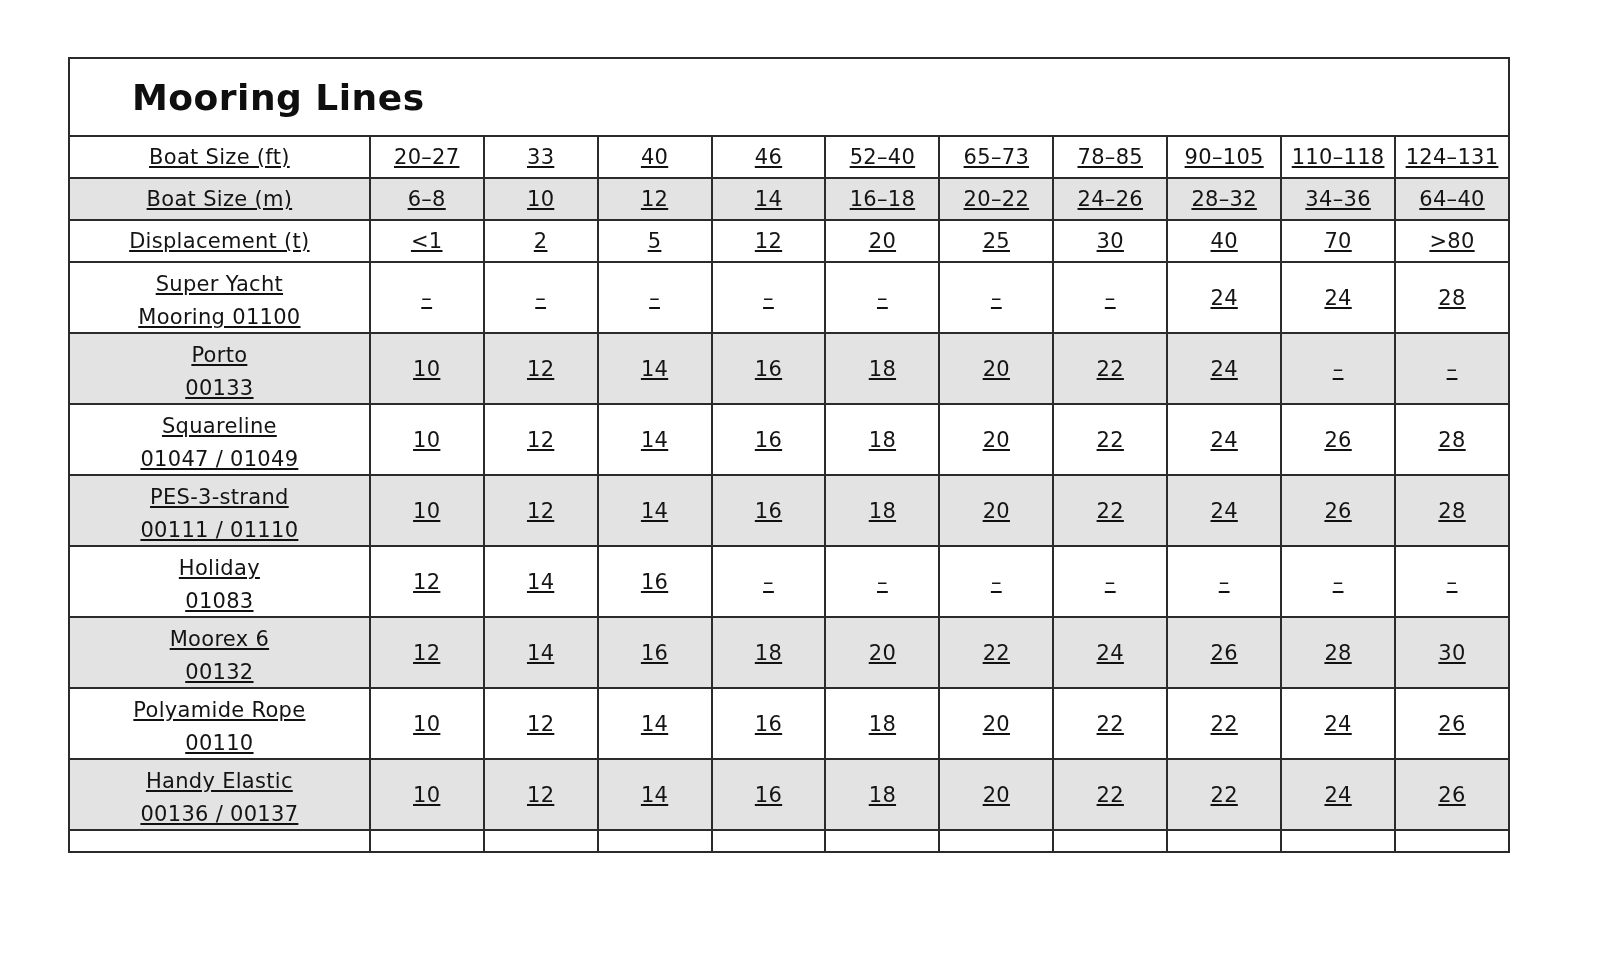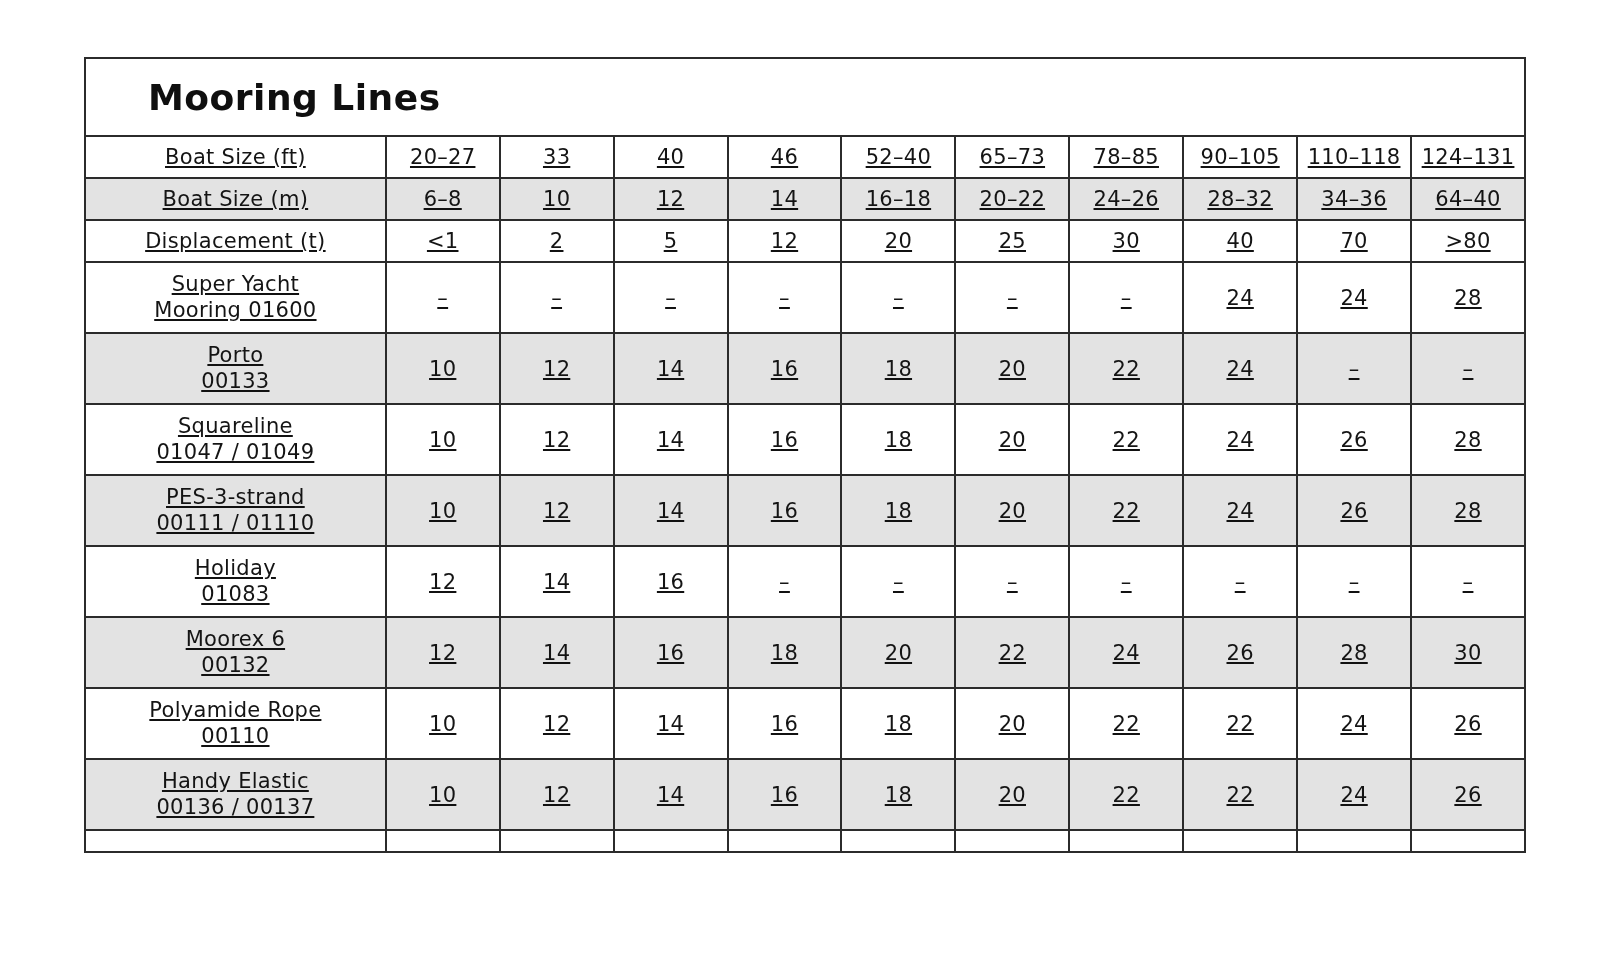--- a/index.html
+++ b/index.html
@@ -15,21 +15,21 @@
     overflow: hidden;
   }
   .page {
     position: relative;
     width: 1600px;
     height: 965px;
     box-sizing: border-box;
   }
   .sheet {
     position: absolute;
-    left: 84px;
+    left: 68px;
     top: 57px;
     width: 1442px;
   }
   .title-box {
     border: 2px solid #2b2b2b;
     border-bottom: none;
     height: 78px;
     display: flex;
     align-items: center;
     background: #ffffff;
@@ -66,21 +66,21 @@
   tr.shaded td, td.shaded { background: #e3e3e3; }
   td.label {
     font-size: 21px;
     line-height: 1.22;
     padding: 7px 4px;
   }
   td.dia { font-size: 20px; }
   tr.product-row td { height: 69px; }
   td.val { font-size: 21px; }
   tr.foot-row td { height: 20px; }
-  .lbl-line { display: block; }
+  .lbl-line { display: block; margin-top: 7px; }
 </style>
 </head>
 <body>
 
 <div class="page">
   <div class="sheet">
 
     <div class="title-box">
       <div class="title-text">Mooring Lines</div>
     </div>
@@ -140,21 +140,21 @@
           <td>30</td>
           <td>40</td>
           <td>70</td>
           <td>&gt;80</td>
         </tr>
 
 
         <tr class="product-row">
           <td class="label">
             <span class="lbl-line">Super Yacht</span>
-            <span class="lbl-line">Mooring 01600</span>
+            <span class="lbl-line">Mooring 01100</span>
           </td>
           <td class="val">–</td>
           <td class="val">–</td>
           <td class="val">–</td>
           <td class="val">–</td>
           <td class="val">–</td>
           <td class="val">–</td>
           <td class="val">–</td>
           <td class="val">24</td>
           <td class="val">24</td>

